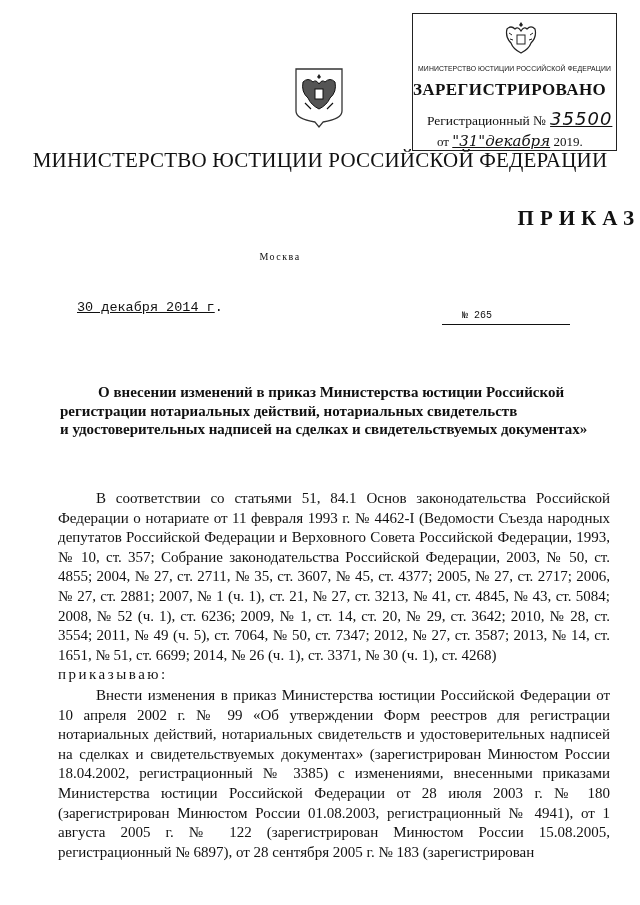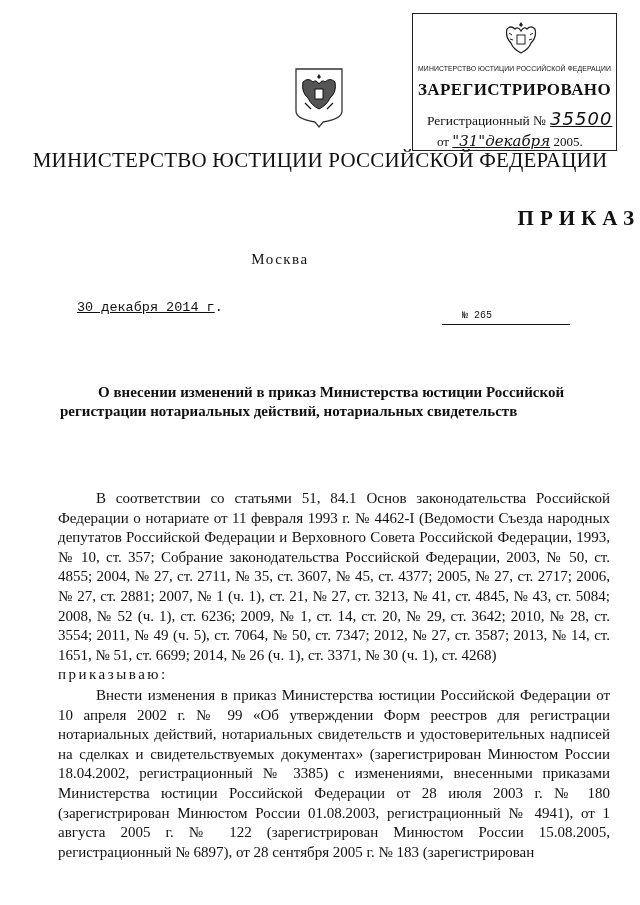--- a/index.html
+++ b/index.html
@@ -3,32 +3,32 @@
 <meta charset="utf-8">
 <style>
   html, body { margin: 0; padding: 0; background: #ffffff; }
   body { width: 640px; height: 905px; position: relative; overflow: hidden; color: #111; font-family: "Liberation Serif", serif; }
   .abs { position: absolute; }
 
   
   .stamp { left: 412px; top: 13px; width: 205px; height: 138px; border: 1.5px solid #222; box-sizing: border-box; }
   .stamp-emblem { position: absolute; left: 88px; top: 5px; width: 40px; height: 40px; }
   .stamp-ministry { position: absolute; left: 0; right: 0; top: 50px; text-align: center; font-family: "Liberation Sans Narrow", "Liberation Sans", sans-serif; font-size: 7.2px; letter-spacing: 0.1px; transform: scaleX(0.95); }
-  .stamp-title { position: absolute; left: 0; right: 0; top: 66px; text-align: center; font-size: 17px; font-weight: bold; letter-spacing: 0.4px; }
+  .stamp-title { position: absolute; left: 0; right: 0; top: 66px; font-size: 17px; font-weight: bold; letter-spacing: 0.4px; }
   .stamp-reg { position: absolute; left: 14px; top: 94px; font-size: 13.5px; white-space: nowrap; }
   .stamp-reg .hw { font-family: "DejaVu Sans", sans-serif; font-style: italic; font-size: 18px; text-decoration: underline; letter-spacing: 1px; margin-left: 4px; text-align: right; }
   .stamp-date { position: absolute; left: 24px; top: 118px; font-size: 13px; white-space: nowrap; }
   .stamp-date .hw { font-family: "DejaVu Serif", serif; font-style: italic; font-size: 15px; text-decoration: underline; }
 
   
   .coat { left: 293px; top: 67px; width: 52px; height: 62px; }
 
   .ministry { left: 0; width: 640px; top: 149px; text-align: center; font-size: 21px; line-height: 23px; letter-spacing: 0.2px; }
   .order-title { left: 0; width: 640px; top: 206px; text-align: right; font-size: 21px; font-weight: bold; letter-spacing: 6px; }
-  .city { left: 0; width: 560px; top: 251px; text-align: center; font-size: 15px; letter-spacing: 1.5px; }
+  .city { left: 0; width: 560px; top: 251px; text-align: center; font-size: 10px; letter-spacing: 1.5px; }
 
   .order-date { left: 77px; top: 300px; font-family: "Liberation Mono", monospace; font-size: 13.5px; }
   .order-date span.u { text-decoration: underline; margin-top: 12px; }
   .order-num { left: 442px; top: 308px; width: 128px; font-family: "Liberation Mono", monospace; font-size: 10px; border-bottom: 1px solid #111; padding-left: 20px; box-sizing: border-box; line-height: 16px; }
 
   .heading { left: 60px; width: 530px; top: 383px; font-size: 15px; font-weight: bold; line-height: 18.5px; }
 
   .body { left: 58px; width: 552px; font-size: 15px; line-height: 19.6px; text-align: justify; }
   .p1 { top: 489px; }
   .p2 { top: 686px; }
@@ -46,21 +46,21 @@
     <path d="M8 14 l3 2 M32 14 l-3 2 M9 20 l3 1 M31 20 l-3 1" stroke="#222" stroke-width="1"></path>
   </svg>
   <div class="stamp-ministry">МИНИСТЕРСТВО ЮСТИЦИИ РОССИЙСКОЙ ФЕДЕРАЦИИ</div>
   <div class="stamp-title">ЗАРЕГИСТРИРОВАНО</div>
   <div class="stamp-reg">
     <span>Регистрационный №</span><span class="hw">35500</span>
   </div>
   <div class="stamp-date">
     <span>от</span>
     <span class="hw">"31"</span><span class="hw">декабря</span>
-    <span>2005</span><span>.</span>
+    <span>2019</span><span>.</span>
   </div>
 </div>
 
 <svg class="abs coat" viewBox="0 0 52 62">
   <path d="M3 2 H49 V44 Q49 52 30 55 L26 60 L22 55 Q3 52 3 44 Z" fill="none" stroke="#333" stroke-width="1.3"></path>
   <path d="M26 7 l2 3 -2 2 -2 -2z" fill="#222"></path>
   <path d="M10 15 q5 -5 10 0 q3 -3 6 2 q3 -5 6 -2 q5 -5 10 0 q2 10 -5 16 q-3 7 -11 11 q-8 -4 -11 -11 q-7 -6 -5 -16z" fill="#555" stroke="#111" stroke-width="1"></path>
   <rect x="22" y="22" width="8" height="10" fill="#fff" stroke="#111" stroke-width="1"></rect>
   <path d="M12 36 l6 6 M40 36 l-6 6" stroke="#111" stroke-width="1.2"></path>
 </svg>
@@ -71,20 +71,21 @@
 
 <div class="abs order-title">ПРИКАЗ</div>
 <div class="abs city">Москва</div>
 
 <div class="abs order-date"><span class="u">30 декабря 2014 г</span><span>.</span></div>
 <div class="abs order-num">№ 265</div>
 
 <div class="abs heading">
   <div style="padding-left:38px">О внесении изменений в приказ Министерства юстиции Российской</div>
   <div>регистрации нотариальных действий, нотариальных свидетельств</div>
+  <div>и удостоверительных надписей на сделках и свидетельствуемых документах»</div>
 </div>
 
 <div class="abs body p1">
   <div class="indent">В соответствии со статьями 51, 84.1 Основ законодательства Российской Федерации о нотариате от 11 февраля 1993 г. № 4462-I (Ведомости Съезда народных депутатов Российской Федерации и Верховного Совета Российской Федерации, 1993, № 10, ст. 357; Собрание законодательства Российской Федерации, 2003, № 50, ст. 4855; 2004, № 27, ст. 2711, № 35, ст. 3607, № 45, ст. 4377; 2005, № 27, ст. 2717; 2006, № 27, ст. 2881; 2007, № 1 (ч. 1), ст. 21, № 27, ст. 3213, № 41, ст. 4845, № 43, ст. 5084; 2008, № 52 (ч. 1), ст. 6236; 2009, № 1, ст. 14, ст. 20, № 29, ст. 3642; 2010, № 28, ст. 3554; 2011, № 49 (ч. 5), ст. 7064, № 50, ст. 7347; 2012, № 27, ст. 3587; 2013, № 14, ст. 1651, № 51, ст. 6699; 2014, № 26 (ч. 1), ст. 3371, № 30 (ч. 1), ст. 4268)</div>
   <div class="spaced">приказываю:</div>
 </div>
 
 <div class="abs body p2">
   <div class="indent">Внести изменения в приказ Министерства юстиции Российской Федерации от 10 апреля 2002 г. № 99 «Об утверждении Форм реестров для регистрации нотариальных действий, нотариальных свидетельств и удостоверительных надписей на сделках и свидетельствуемых документах» (зарегистрирован Минюстом России 18.04.2002, регистрационный № 3385) с изменениями, внесенными приказами Министерства юстиции Российской Федерации от 28 июля 2003 г. № 180 (зарегистрирован Минюстом России 01.08.2003, регистрационный № 4941), от 1 августа 2005 г. № 122 (зарегистрирован Минюстом России 15.08.2005, регистрационный № 6897), от 28 сентября 2005 г. № 183 (зарегистрирован</div>
 </div>

